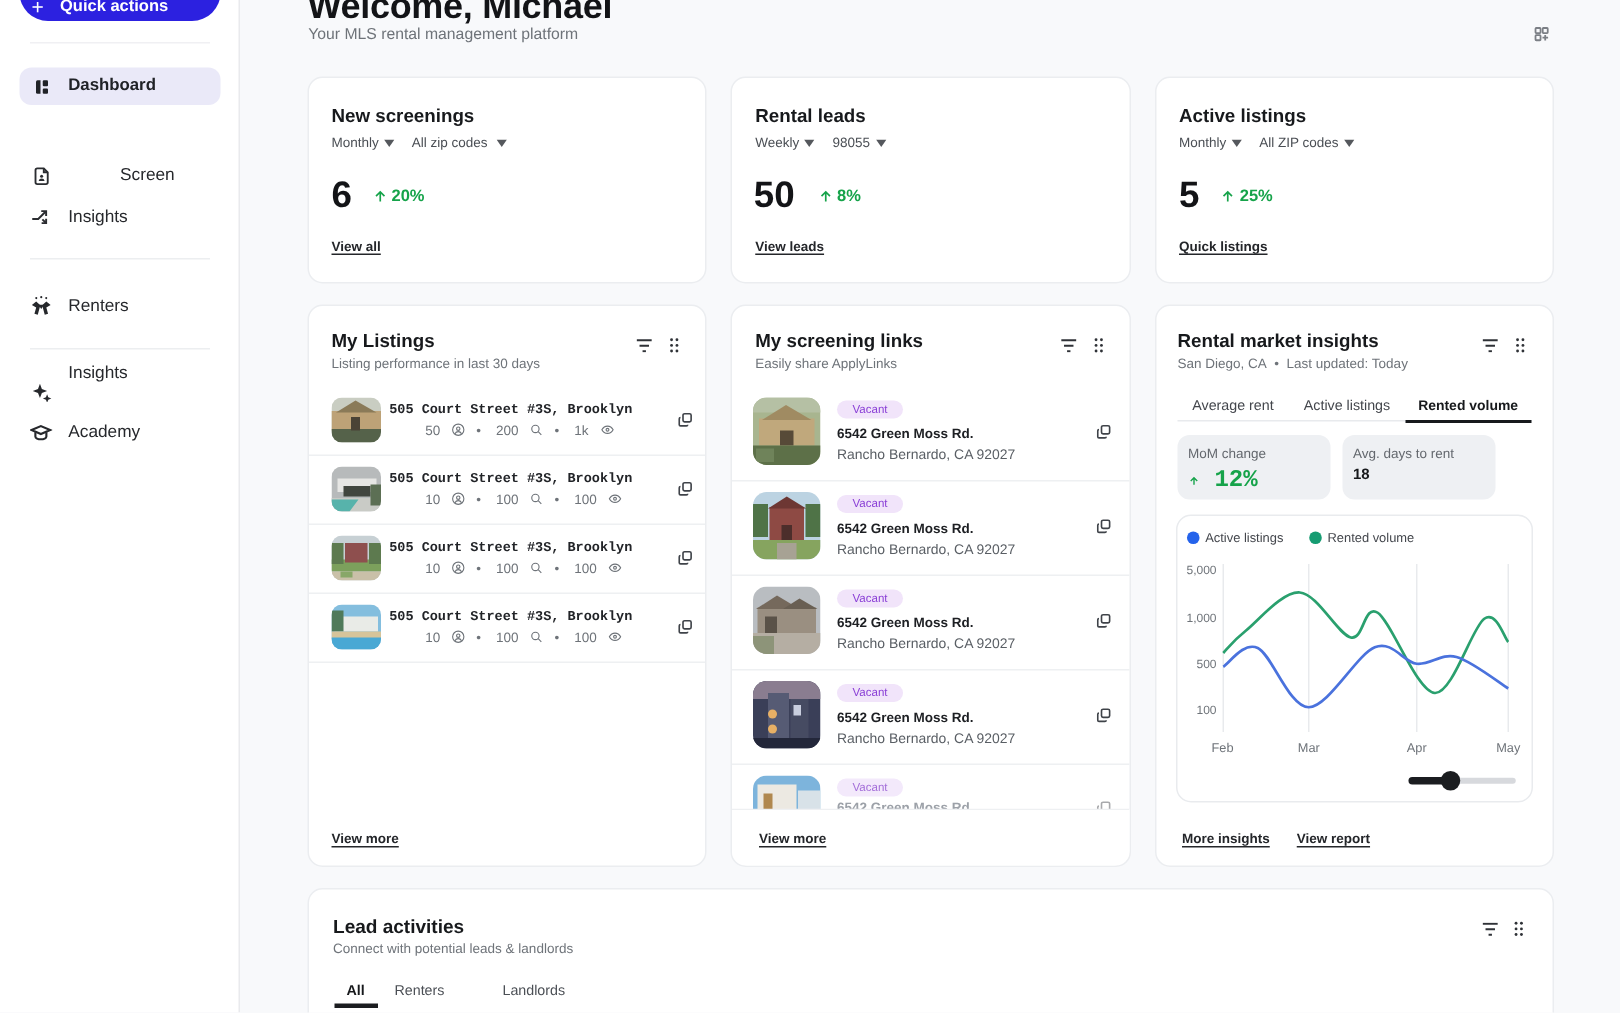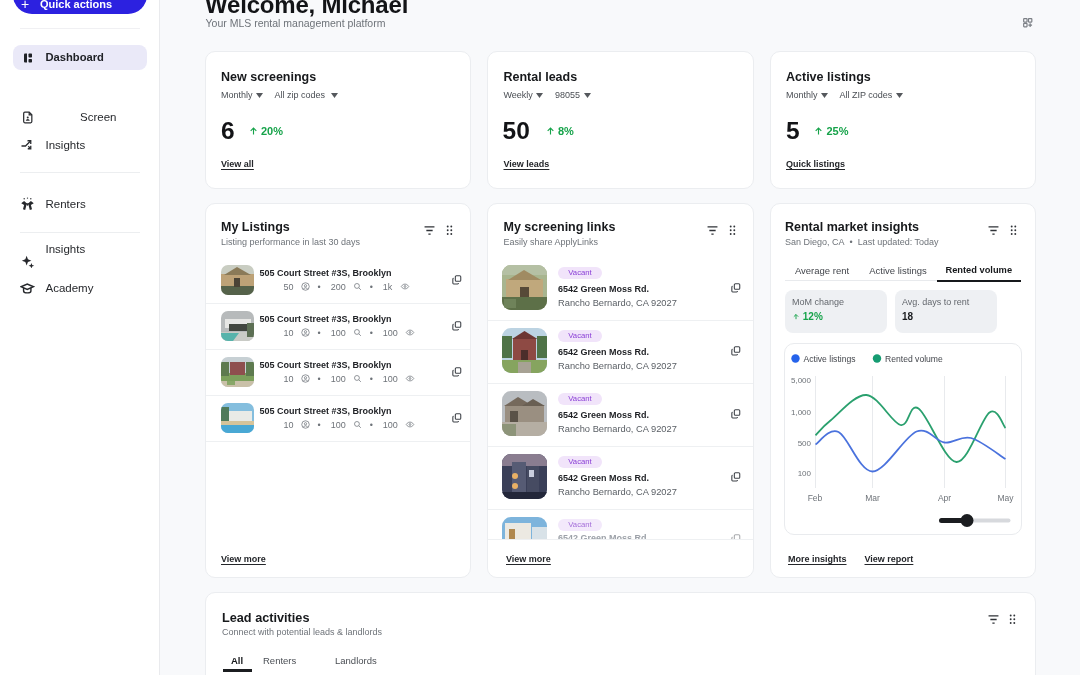--- a/index.html
+++ b/index.html
@@ -6,21 +6,21 @@
   html,body { width:1080px; height:675px; overflow:hidden; }
   body { font-family:"Liberation Sans", sans-serif; background:#f8f9fb; position:relative; }
   .abs { position:absolute; }
   .card { position:absolute; background:#fff; border:1px solid #ebedf0; border-radius:10px; }
   .ttl { position:absolute; font-size:12.5px; font-weight:700; color:#17191c; }
   .sub { position:absolute; font-size:9px; color:#6e7379; }
   .link { position:absolute; font-size:9px; font-weight:700; color:#24262a; text-decoration:underline; text-underline-offset:2px; }
   .drop { position:absolute; font-size:9px; color:#4a4e54; }
   .num { position:absolute; font-size:24.5px; line-height:24.5px; font-weight:700; color:#131417; }
   .pct { position:absolute; font-size:11px; font-weight:700; color:#16a34a; }
-  .ltitle { position:absolute; font-size:9px; font-weight:600; color:#222428; }
+  .ltitle { position:absolute; font-size:9px; font-weight:600; color:#222428;font-family:Liberation Mono, monospace; }
   .lstat { position:absolute; font-size:9px; color:#6e7379;padding-left:24px; }
   .addr { position:absolute; font-size:9px; font-weight:700; color:#1d1f23; }
   .city { position:absolute; font-size:9.3px; color:#595e64; }
   .pill { position:absolute; width:44px; height:12.5px; background:#f1e4fa; border-radius:6.5px; text-align:center; font-size:7.7px; line-height:12.5px; color:#8a3fd6; font-weight:500; }
   .nav { position:absolute; font-size:11.5px; font-weight:500; color:#26282c; }
   svg.abs { display:block; }
 </style>
 </head>
 <body>
 
@@ -385,21 +385,21 @@
 
 <div class="abs" style="left:785px;top:259px;width:235.5px;height:22px;border-bottom:1.5px solid #e8eaed;display:flex;">
   <div style="width:74px;text-align:center;font-size:9.5px;color:#43464c;white-space:nowrap;padding-top:6px;">Average rent</div>
   <div style="width:78px;text-align:center;font-size:9.5px;color:#43464c;white-space:nowrap;padding-top:6px;">Active listings</div>
   <div style="width:83.5px;text-align:center;font-size:9.3px;font-weight:700;color:#17191c;white-space:nowrap;padding-top:6px;border-bottom:2.5px solid #17191c;margin-bottom:-2px;">Rented volume</div>
 </div>
 
 <div class="abs" style="left:785px;top:290px;width:212px;display:flex;gap:8px;">
   <div style="flex:1;height:43px;background:#eef0f3;border-radius:8px;padding:7px 7px;">
       <div style="font-size:9px;color:#64686e;white-space:nowrap;">MoM change</div>
-      <div style="font-size:10px;font-weight:700;color:#16a34a;margin-top:4px;white-space:nowrap;"><svg style="display:inline-block;vertical-align:-1px" width="8" height="9" viewBox="0 0 24 24" fill="none" stroke="#16a34a" stroke-width="2.8">
+      <div style="font-size:16px;font-weight:700;color:#16a34a;margin-top:4px;white-space:nowrap;font-family:Liberation Mono, monospace;"><svg style="display:inline-block;vertical-align:-1px" width="8" height="9" viewBox="0 0 24 24" fill="none" stroke="#16a34a" stroke-width="2.8">
           <path d="M12 20V6M5.5 12.5L12 6l6.5 6.5"></path>
         </svg> 12%</div>
     </div>
   <div style="flex:1;height:43px;background:#eef0f3;border-radius:8px;padding:7px 7px;">
       <div style="font-size:9px;color:#64686e;white-space:nowrap;">Avg. days to rent</div>
       <div style="font-size:10px;font-weight:700;color:#17191c;margin-top:4px;">18</div>
     </div>
 </div>
 
 <div class="abs" style="left:783.5px;top:342.5px;width:238px;height:192px;background:#fff;border:1px solid #e9ebee;border-radius:10px;"></div>

